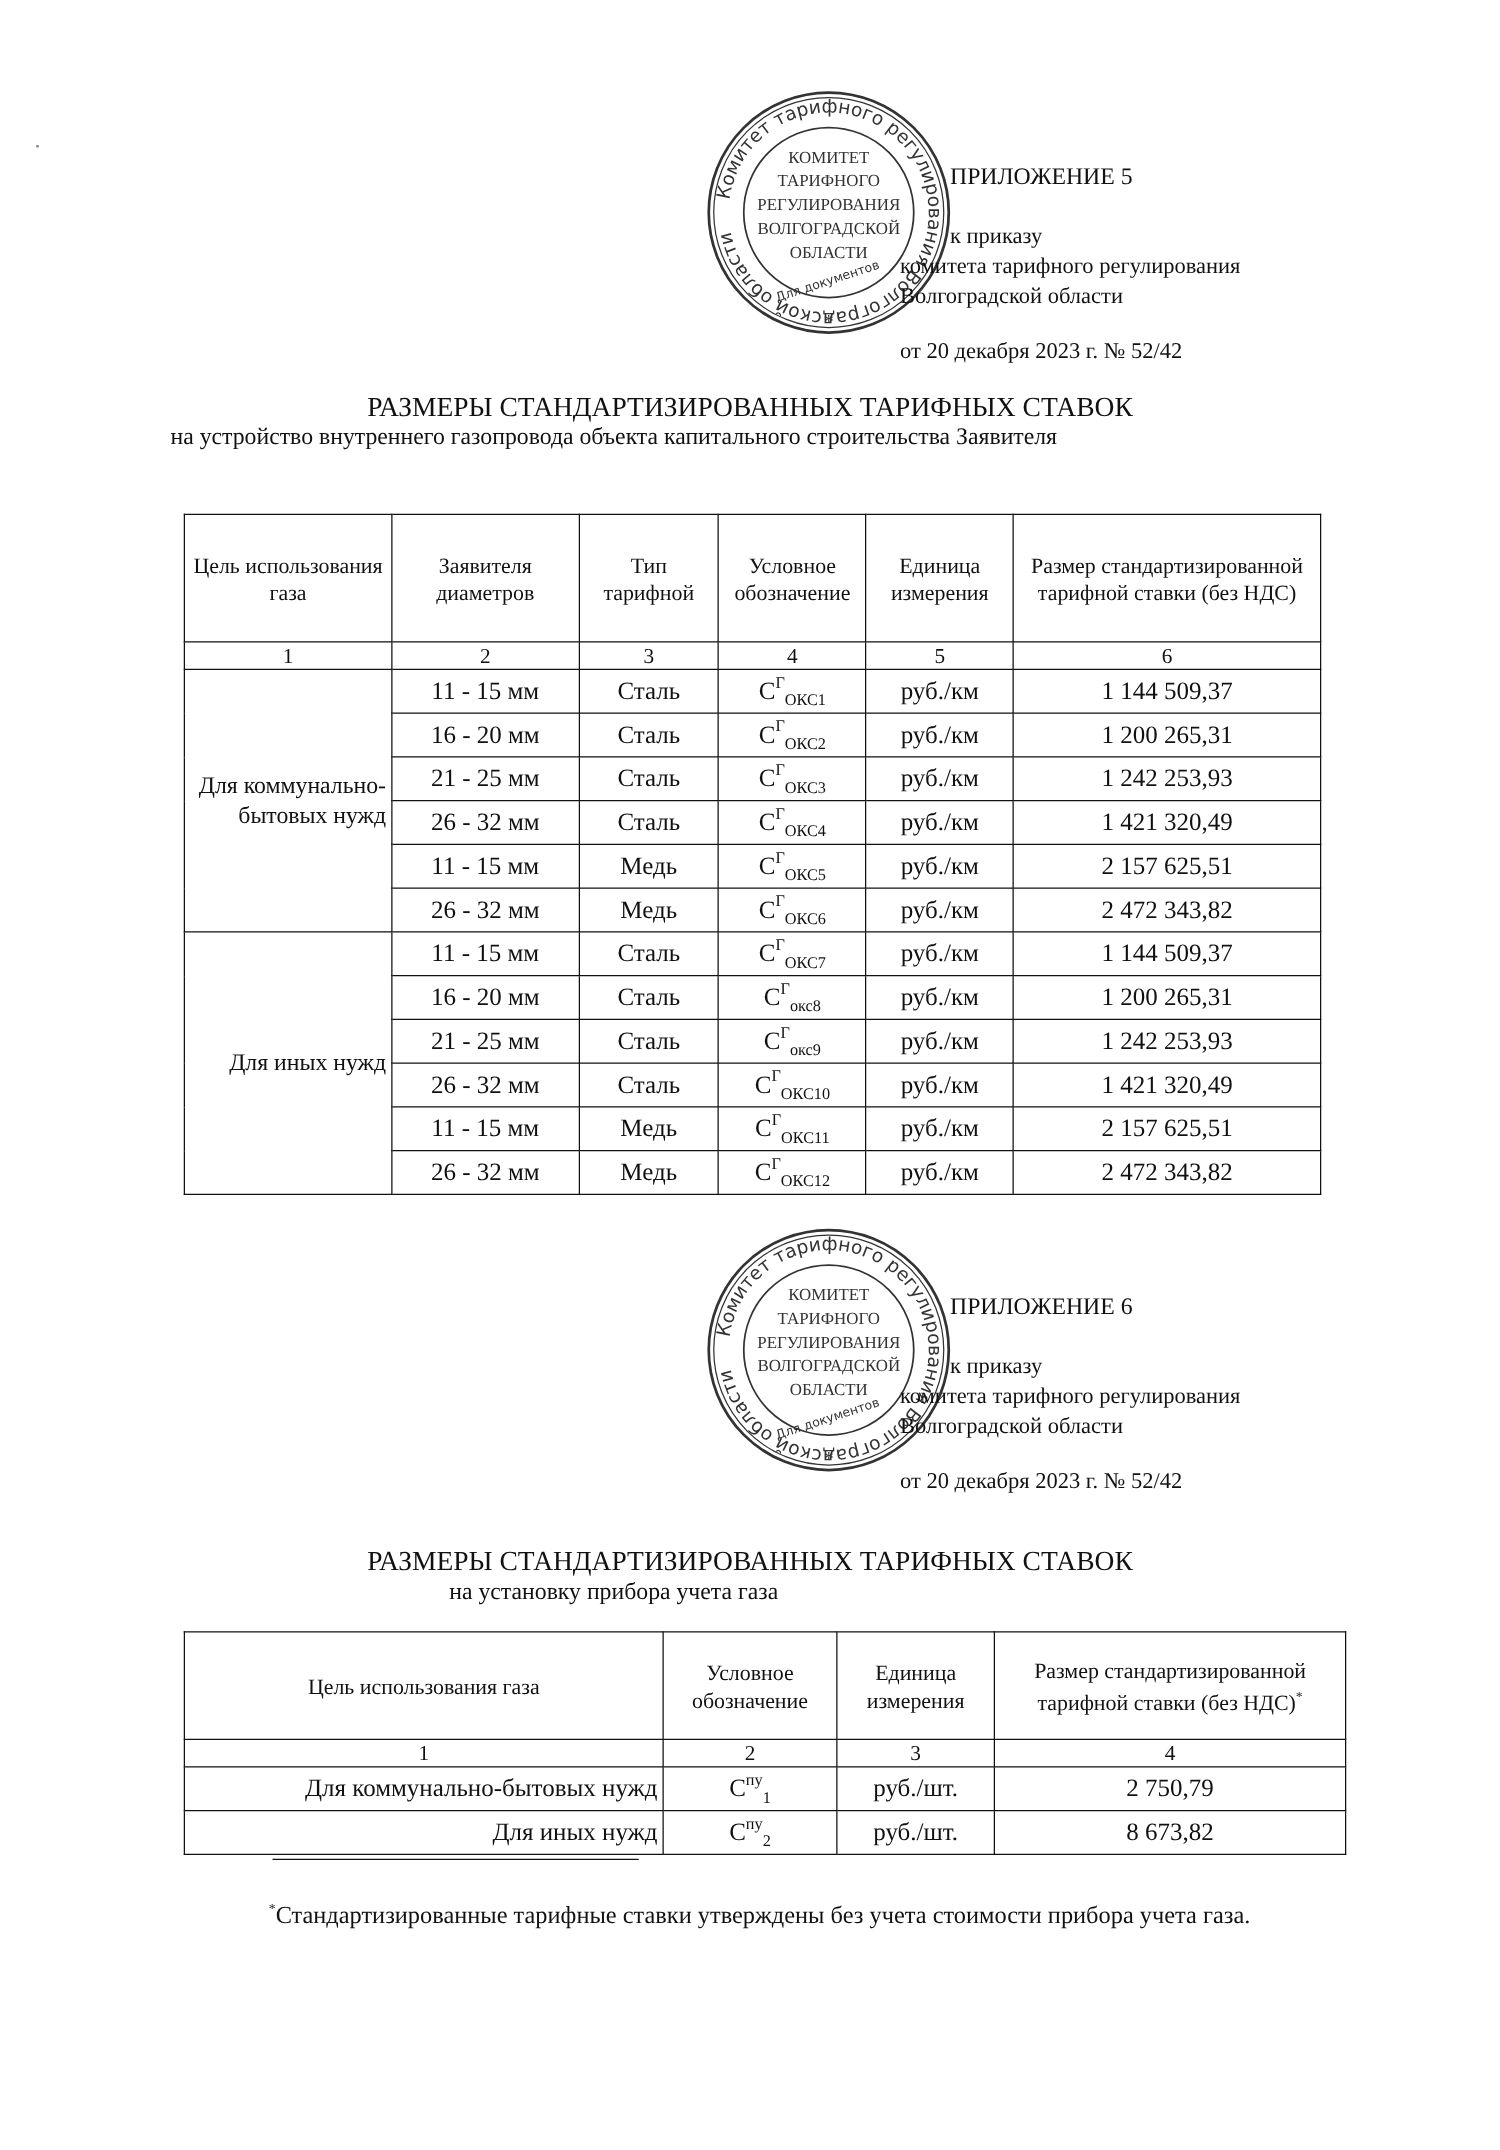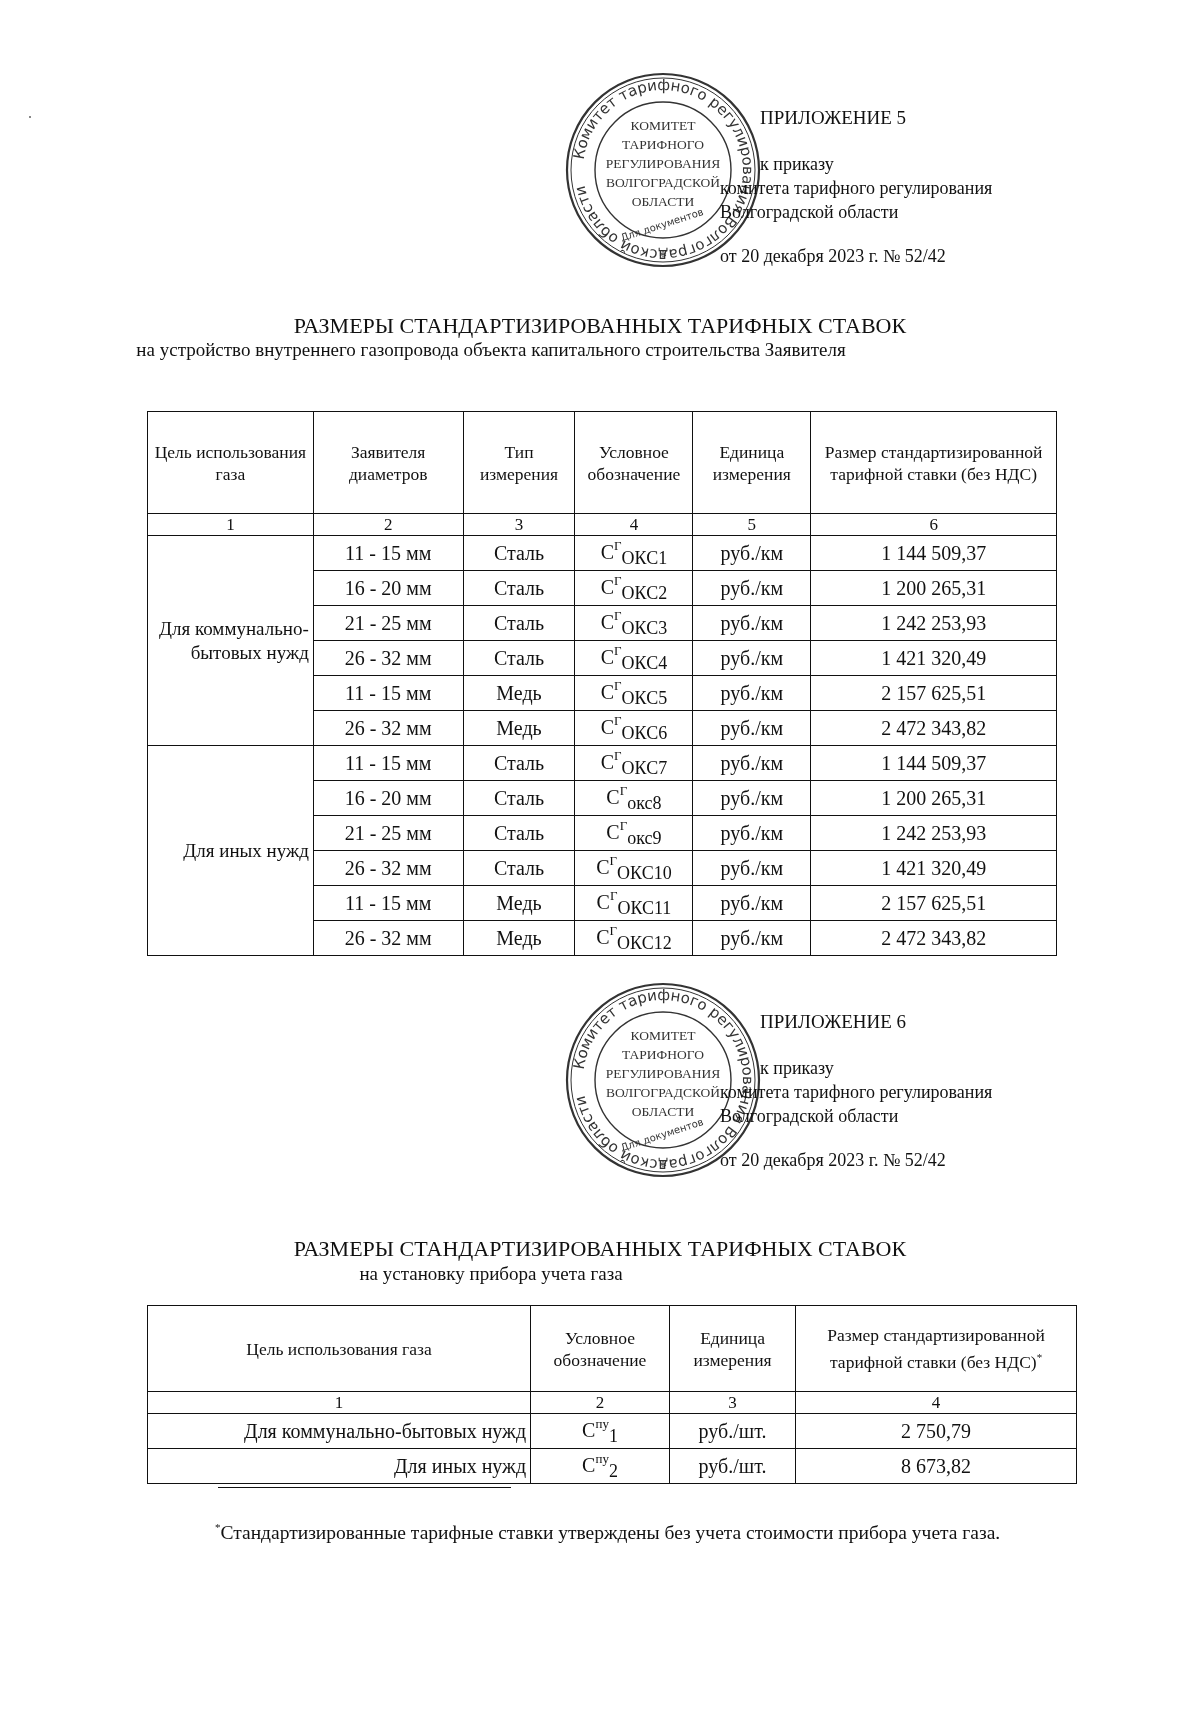--- a/index.html
+++ b/index.html
@@ -1,32 +1,32 @@
 <!DOCTYPE html>
 <html><head>
 <meta charset="utf-8">
 <style>
   html, body { margin:0; padding:0; background:#fff; }
   body { width:1200px; height:1720px; position:relative; overflow:hidden;
          font-family:"Liberation Serif","DejaVu Serif",serif; color:#111; }
   
-  .appx { position:absolute; left:760px; font-size:18px; line-height:24px; }
+  .appx { position:absolute; left:760px; font-size:18px; line-height:24px;margin-top:24px; }
   .appx .t { font-size:19px; }
   .stamp { position:absolute; width:200px; height:200px; }
   .stamp svg { width:200px; height:200px; }
   .title { position:absolute; left:0; width:1200px; text-align:center; font-size:22px; line-height:27px; }
   .subtitle { position:absolute; left:0; width:982px; text-align:center; font-size:19px; line-height:24px; }
   table { position:absolute; border-collapse:collapse; font-size:20px; }
   td, th { border:1.5px solid #111; text-align:center; vertical-align:middle; padding:0 4px; font-weight:normal; }
   th { font-size:17.5px; line-height:22px; }
   .num td { font-size:17px; height:21px; line-height:20px; }
   .row td { height:34px; }
   .left { text-align:right; }
   .sym sup { font-size:13px; vertical-align:9px; }
-  .sym sub { font-size:18px; vertical-align:-5px; }
+  .sym sub { font-size:13px; vertical-align:-5px; }
   .footline { position:absolute; left:218px; top:1487px; width:293px; border-top:1.5px solid #111; }
   .footnote { position:absolute; left:155px; top:1512px; width:910px; font-size:19.5px; line-height:30px; text-align:justify; text-indent:60px; }
   .footnote sup { font-size:11px; vertical-align:8px; }
   .dot { position:absolute; left:29px; top:116px; width:2px; height:2px; background:#888; }
 </style>
 </head>
 <body>
 
 <div class="dot"></div>
 
@@ -69,21 +69,21 @@
       <col style="width:150px">
       <col style="width:112px">
       <col style="width:118px">
       <col style="width:118px">
       <col style="width:246px">
   </colgroup>
   <thead>
     <tr style="height:102px">
       <th>Цель использования газа</th>
       <th>Заявителя диаметров</th>
-      <th>Тип измерения</th>
+      <th>Тип тарифной</th>
       <th>Условное обозначение</th>
       <th>Единица измерения</th>
       <th>Размер стандартизированной тарифной ставки (без НДС)</th>
     </tr>
     <tr class="num">
       <td>1</td>
       <td>2</td>
       <td>3</td>
       <td>4</td>
       <td>5</td>

